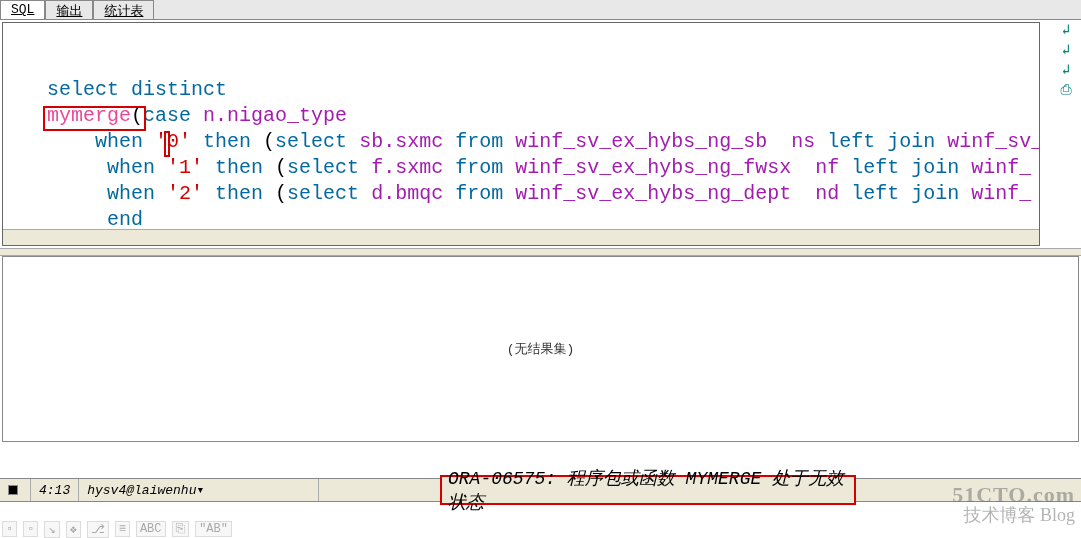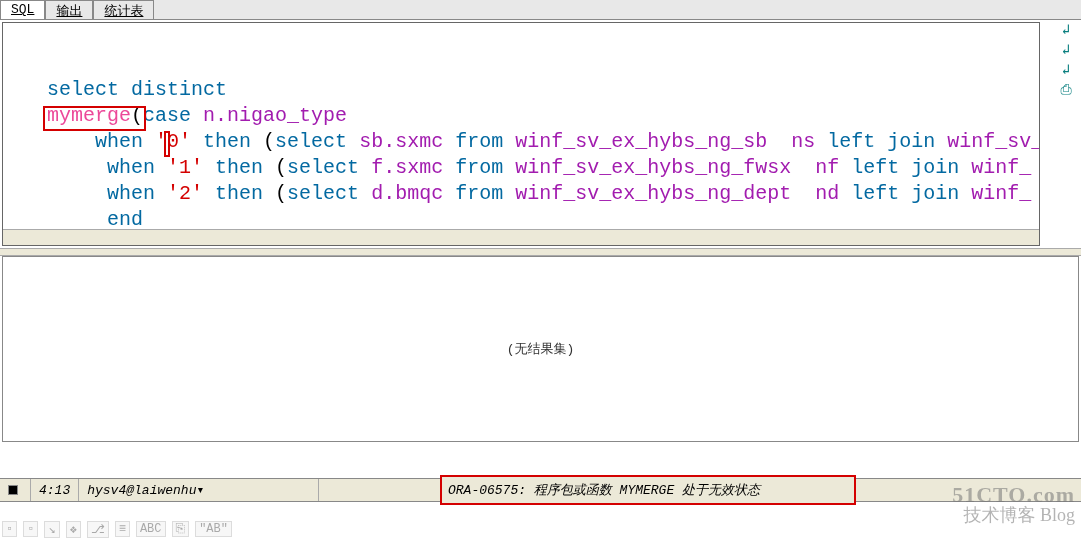--- a/index.html
+++ b/index.html
@@ -130,21 +130,21 @@
   .err-box {
     position: absolute;
     left: 440px;
     top: -4px;
     height: 30px;
     width: 416px;
     border: 2px solid #d40000;
     display: flex;
     align-items: center;
     padding: 12px 6px;
-    font-size: 13px;
+    font-size: 18px;
     background: #ece9d8;
   }
   
   .watermark {
     position: absolute;
     right: 6px;
     bottom: 14px;
     color: #777;
     text-align: right;
     font-family: Liberation Serif, serif;

